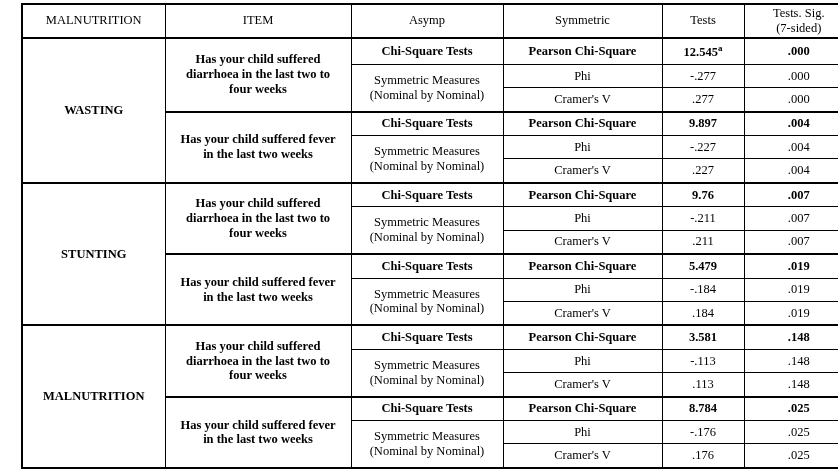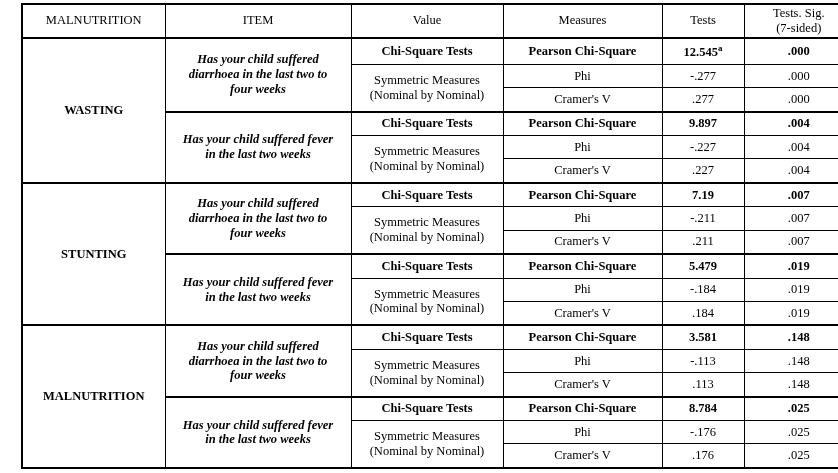--- a/index.html
+++ b/index.html
@@ -51,21 +51,20 @@
   th.hdr-malnutrition { text-align: left; padding-left: 6px; }
 
   td.group-label {
     font-size: 13px;
     border-top: 2px solid #000;
     border-bottom: 2px solid #000;
   }
   td.item-cell {
     font-size: 12.5px;
     padding: 2px 6px;
-    font-style: italic;
   }
   tr.chi-row td {
     font-weight: bold;
   }
   tr.block-start td {
     border-top: 2px solid #000;
   }
   tr.group-start td {
     border-top: 2px solid #000;
   }
@@ -82,22 +81,22 @@
       <col class="col-item">
       <col class="col-text">
       <col class="col-criterion">
       <col class="col-value">
       <col class="col-sig">
     </colgroup>
     <thead>
       <tr>
         <th class="hdr-malnutrition">MALNUTRITION</th>
         <th>ITEM</th>
-        <th>Value</th>
-        <th>Measures</th>
+        <th>Asymp</th>
+        <th>Symmetric</th>
         <th>Tests</th>
         <th>
           <span class="two-line">Tests. Sig.</span>
           <span class="two-line">(7-sided)</span>
         </th>
       </tr>
     </thead>
     <tbody id="table-body">
         <tr class="chi-row group-start">
           <td rowspan="6" class="group-label">WASTING</td>
@@ -151,21 +150,21 @@
         </tr>
         <tr class="chi-row group-start">
           <td rowspan="6" class="group-label">STUNTING</td>
           <td rowspan="3" class="item-cell">
             <span class="two-line">Has your child suffered</span>
             <span class="two-line">diarrhoea in the last two to</span>
             <span class="two-line">four weeks</span>
           </td>
           <td>Chi-Square Tests</td>
           <td>Pearson Chi-Square</td>
-          <td>7.19</td>
+          <td>9.76</td>
           <td>.007</td>
         </tr>
         <tr>
           <td rowspan="2">
             <span class="two-line">Symmetric Measures</span>
             <span class="two-line">(Nominal by Nominal)</span>
           </td>
           <td>Phi</td>
           <td>-.211</td>
           <td>.007</td>

